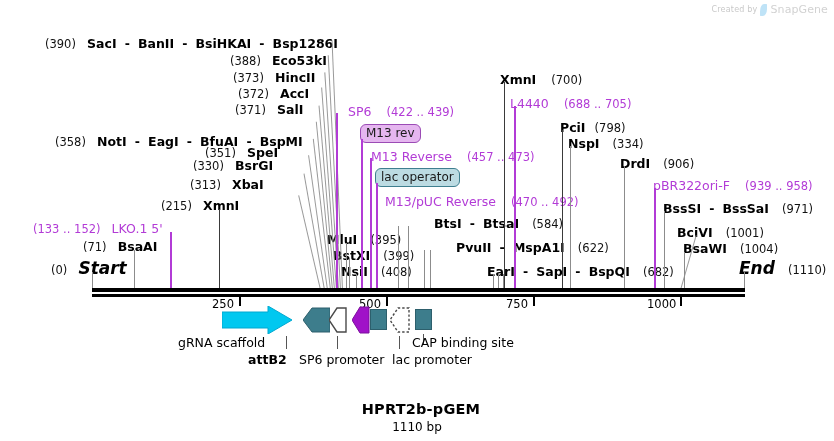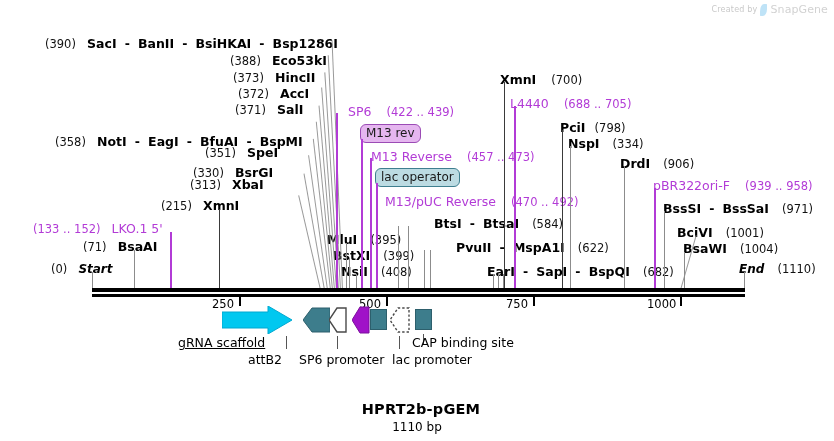--- a/index.html
+++ b/index.html
@@ -14,21 +14,21 @@
   #watermark .wm-leaf{width:7px;height:12px;background:#bfe3f7;
        border-radius:60% 8% 60% 8%;display:inline-block;}
 
   
   .lbl{position:absolute;white-space:nowrap;line-height:1;}
   .pos{font-size:11.5px;color:#111;margin-left:27px;}
   .enz{font-size:12.5px;font-weight:bold;color:#000;}
   .dash{font-size:12.5px;font-weight:bold;color:#000;}
   .prm{font-size:12.5px;color:#b23bd6;}
   .prmpos{font-size:11.5px;color:#b23bd6;}
-  .term{font-size:12px;font-weight:bold;font-style:italic;color:#000;}
+  .term{font-size:17px;font-weight:bold;font-style:italic;color:#000;}
 
   
   .badge{position:absolute;white-space:nowrap;font-size:12px;line-height:1;
          padding:2px 5px 3px 5px;border-radius:6px;}
   .badge-m13{background:#e5b6ef;border:1px solid #9b4bb5;color:#1a1a1a;}
   .badge-lac{background:#bcdbe2;border:1px solid #3f7f8f;color:#1a1a1a;}
 
   
   #backbone{position:absolute;}
   .bb-line{position:absolute;background:#000;}
@@ -102,21 +102,21 @@
     <span class="enz">BfuAI</span>
     <span class="dash" style="margin:0 3px;">-</span>
     <span class="enz">BspMI</span>
   </div>
 
   <div class="lbl" style="left:178px;top:144px;">
     <span class="pos">(351)</span>
     <span class="enz" style="margin-left:6px;">SpeI</span>
   </div>
 
-  <div class="lbl" style="left:166px;top:164px;">
+  <div class="lbl" style="left:166px;top:157px;">
     <span class="pos">(330)</span>
     <span class="enz" style="margin-left:6px;">BsrGI</span>
   </div>
 
   <div class="lbl" style="left:163px;top:176px;">
     <span class="pos">(313)</span>
     <span class="enz" style="margin-left:6px;">XbaI</span>
   </div>
 
   <div class="lbl" style="left:134px;top:197px;">
@@ -335,24 +335,24 @@
   </svg>
 
   <div class="feat" style="left:370px;top:309px;width:15px;height:19px;background:#3d7d8c;border:1px solid #2d5f6c;"></div>
 
   <svg class="feat" style="left:390px;top:306px;" width="20" height="28">
     <polygon points="19,2 8,2 0,14 8,26 19,26" fill="#ffffff" stroke="#4a4a4a" stroke-width="1.4" stroke-dasharray="2.4 2"></polygon>
   </svg>
 
   <div class="feat" style="left:415px;top:309px;width:15px;height:19px;background:#3d7d8c;border:1px solid #2d5f6c;"></div>
 
-  <div class="flabel" style="left:178px;top:337px;text-decoration:underline;">gRNA scaffold</div>
+  <div class="flabel" style="left:178px;top:337px;">gRNA scaffold</div>
 
   <div class="ftick" style="left:286px;top:336px;height:13px;"></div>
-  <div class="flabel" style="left:248px;top:354px;">attB2</div>
+  <div class="flabel" style="left:248px;top:354px;font-weight:bold;">attB2</div>
 
   <div class="ftick" style="left:337px;top:336px;height:13px;"></div>
   <div class="flabel" style="left:299px;top:354px;">SP6 promoter</div>
 
   <div class="ftick" style="left:399px;top:336px;height:13px;"></div>
   <div class="flabel" style="left:392px;top:354px;">lac promoter</div>
 
   <div class="ftick" style="left:423px;top:334px;height:10px;"></div>
   <div class="flabel" style="left:412px;top:337px;">CAP binding site</div>
 

